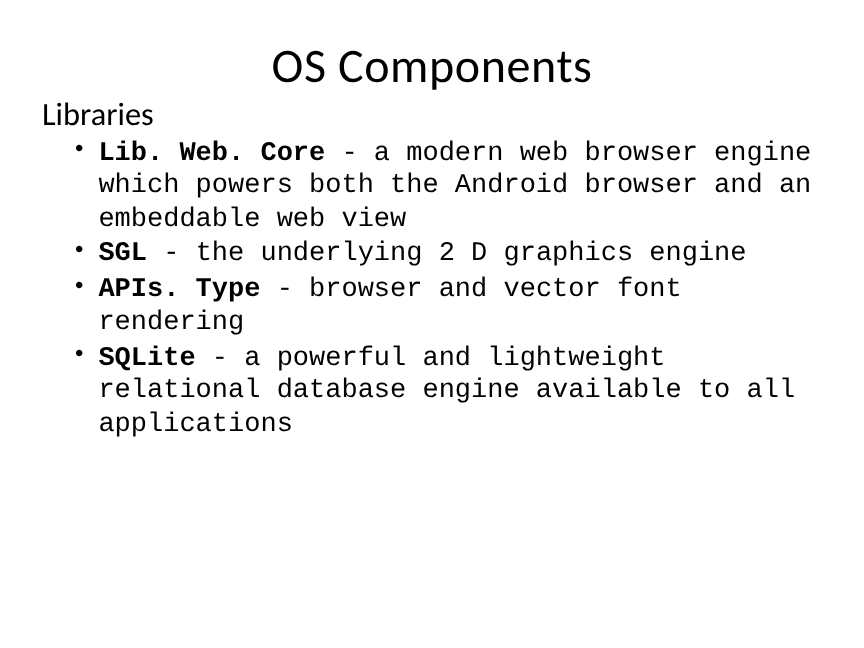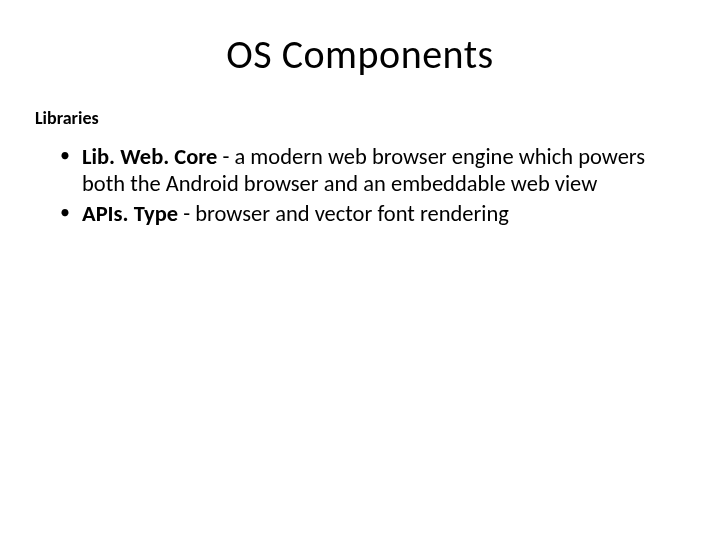--- a/index.html
+++ b/index.html
@@ -13,39 +13,39 @@
       background: #ffffff;
       font-family: Calibri, "Segoe UI", Arial, sans-serif;
       color: #000000;
       padding: 30px 40px 40px 40px;
       overflow: hidden;
     }
     .title {
       font-size: 40px;
       font-weight: 400;
       text-align: center;
-      margin-bottom: 28px;
       letter-spacing: 0.5px;
     }
     .subtitle {
-      font-size: 18px;
-      font-weight: bold;
-      margin-bottom: 14px;
+      font-size: 27px;
+      font-weight: normal;
+      margin-bottom: 2px;
       margin-left: -5px;
     }
     ul {
       list-style: none;
       padding-left: 20px;
     }
     li {
       font-size: 22.5px;
       line-height: 1.22;
       position: relative;
       padding-left: 22px;
       margin-bottom: 2px;
+      font-family: Liberation Mono, monospace;
     }
     li::before {
       content: "•";
       position: absolute;
       left: 0;
       top: 0;
       font-size: 20px;
     }
     .term {
       font-weight: bold;
@@ -54,15 +54,21 @@
 </head>
 <body>
 
 <h1 class="title">OS Components</h1>
 <h2 class="subtitle">Libraries</h2>
 <ul>
   <li>
     <span class="term">Lib. Web. Core</span><span> - a modern web browser engine which powers both the Android browser and an embeddable web view</span>
   </li>
   <li>
+    <span class="term">SGL</span><span> - the underlying 2 D graphics engine</span>
+  </li>
+  <li>
     <span class="term">APIs. Type</span><span> - browser and vector font rendering</span>
+  </li>
+  <li>
+    <span class="term">SQLite</span><span> - a powerful and lightweight relational database engine available to all applications</span>
   </li>
 </ul>
 
 </body></html>

